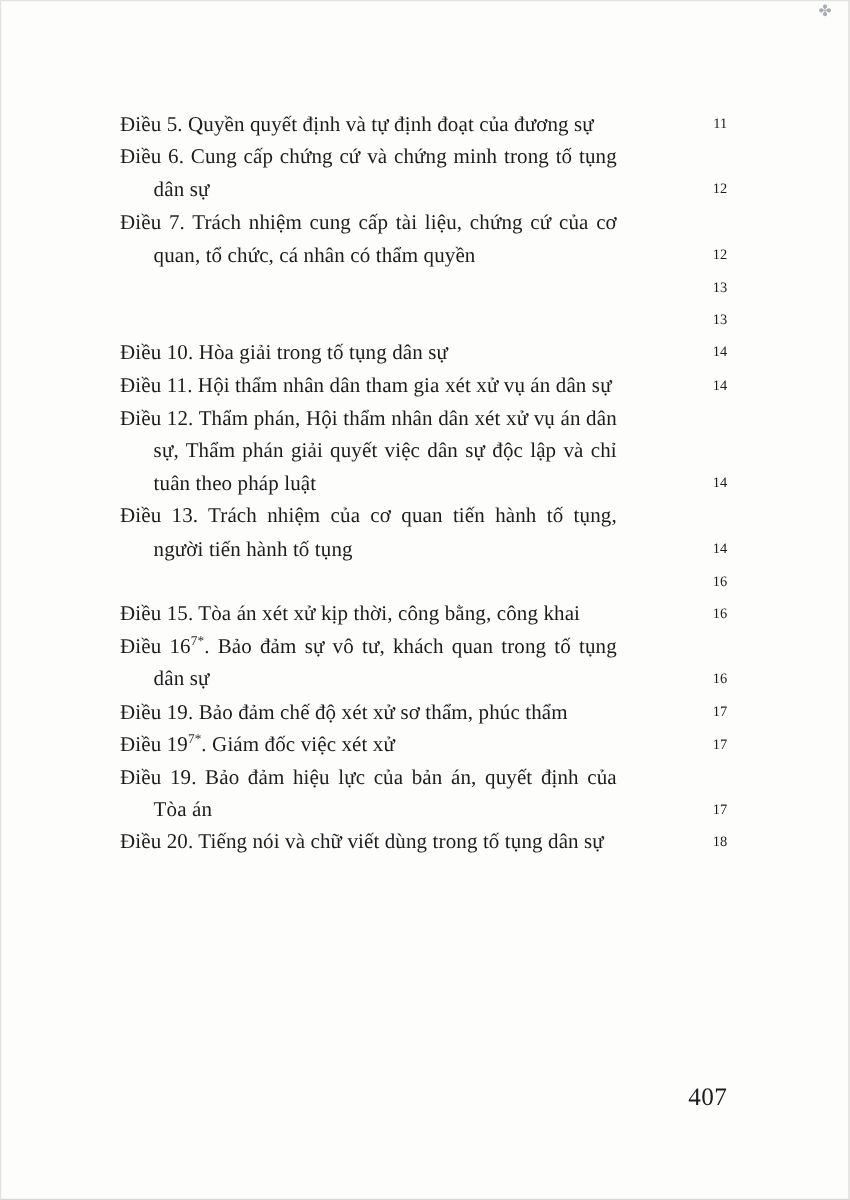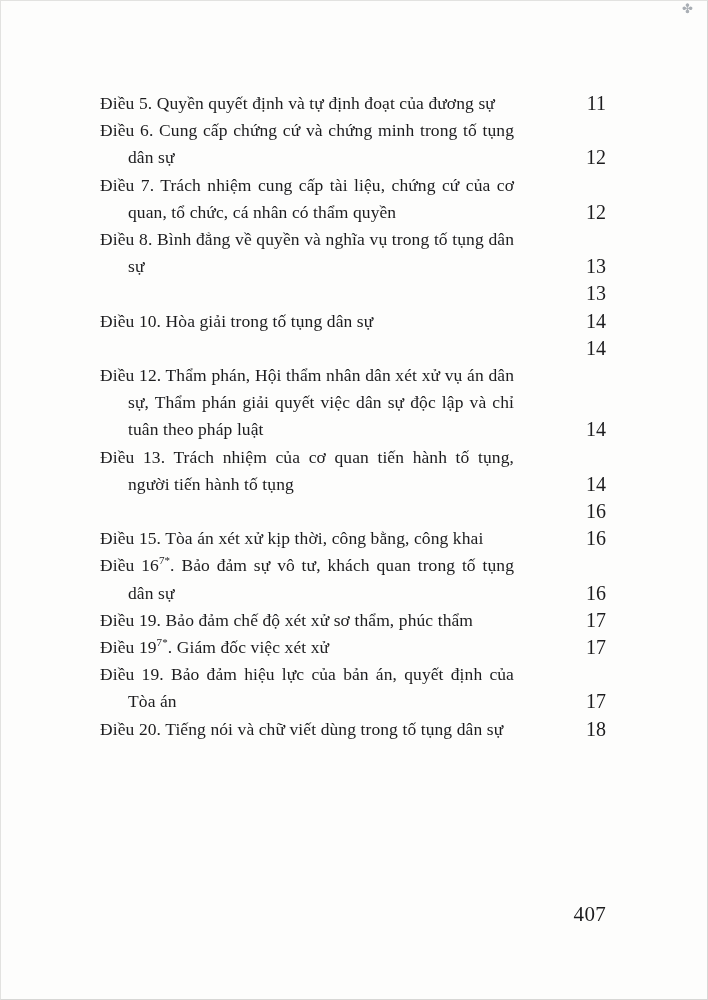--- a/index.html
+++ b/index.html
@@ -43,21 +43,21 @@
     text-align: justify;
     font-size: 17.5px;
     line-height: 27.2px;
     padding-left: 28px;
     text-indent: -28px;
     letter-spacing: 0.1px;
   }
   .entry-page {
     flex: 1;
     text-align: right;
-    font-size: 20px;
+    font-size: 12px;
     line-height: 27.2px;
   }
   .entry-text sup {
     font-size: 11px;
     line-height: 0;
     vertical-align: super;
   }
   .entry-text .it { }
   .footer-page-number {
     position: absolute;
@@ -86,34 +86,34 @@
     <div class="entry-text"><span>Điều 6. Cung cấp chứng cứ và chứng minh trong tố tụng dân sự</span></div>
     <div class="entry-page">12</div>
   </div>
 
   <div class="entry">
     <div class="entry-text"><span>Điều 7. Trách nhiệm cung cấp tài liệu, chứng cứ của cơ quan, tổ chức, cá nhân có thẩm quyền</span></div>
     <div class="entry-page">12</div>
   </div>
 
   <div class="entry">
-    <div class="entry-text"><span>Điều 8. Bình đẳng về quyền và nghĩa vụ trong tố tụng dân sự</span></div>
     <div class="entry-page">13</div>
   </div>
 
   <div class="entry">
     <div class="entry-page">13</div>
   </div>
 
   <div class="entry">
     <div class="entry-text"><span>Điều 10. Hòa giải trong tố tụng dân sự</span></div>
     <div class="entry-page">14</div>
   </div>
 
   <div class="entry">
+    <div class="entry-text"><span>Điều 11. Hội thẩm nhân dân tham gia xét xử vụ án dân sự</span></div>
     <div class="entry-page">14</div>
   </div>
 
   <div class="entry">
     <div class="entry-text"><span>Điều 12. Thẩm phán, Hội thẩm nhân dân xét xử vụ án dân sự, Thẩm phán giải quyết việc dân sự độc lập và chỉ tuân theo pháp luật</span></div>
     <div class="entry-page">14</div>
   </div>
 
   <div class="entry">
     <div class="entry-text"><span>Điều 13. Trách nhiệm của cơ quan tiến hành tố tụng, người tiến hành tố tụng</span></div>

